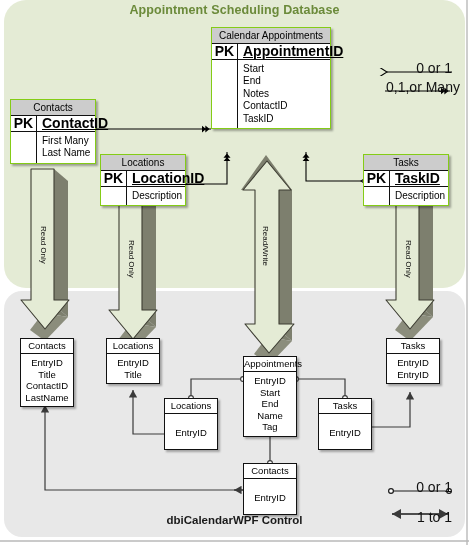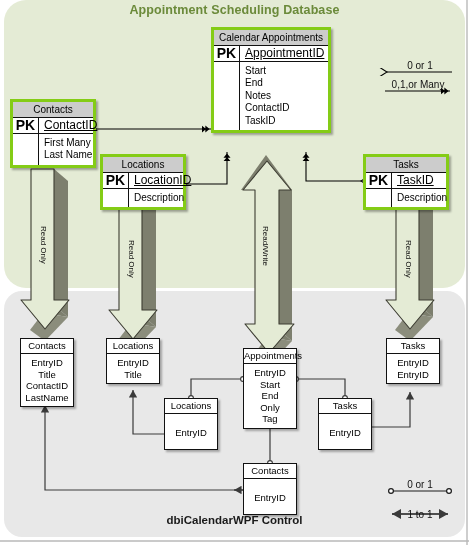--- a/index.html
+++ b/index.html
@@ -23,35 +23,35 @@
   #title-top{
     left:0;top:3px;width:469px;font-size:12.5px;color:#6b8a3a;
     letter-spacing:.1px;
   }
   #title-bottom{
     left:0;top:514px;width:469px;font-size:11.5px;color:#1a1a1a;
   }
 
   
   .ent{
-    position:absolute;background:#ffffff;border:3px solid #84cc16;
+    position:absolute;background:#ffffff;border:1px solid #84cc16;
     box-sizing:border-box;box-shadow:2px 2px 2px rgba(0,0,0,.32);
   }
   .ent .hdr{
     height:15px;line-height:15px;background:#cccccc;border-bottom:1px solid #111;
     text-align:center;font-size:10px;color:#000;white-space:nowrap;overflow:hidden;
   }
   .ent .rw{display:flex;border-bottom:1px solid #111;}
   .ent .rw:last-child{border-bottom:none;}
   .ent .pk{
     width:25px;min-width:25px;border-right:1px solid #111;
     font-size:14px;font-weight:bold;text-align:center;line-height:15px;height:15px;
   }
   .ent .key{
-    flex:1;font-size:12px;font-weight:normal;text-decoration:underline;
+    flex:1;font-size:14px;font-weight:bold;text-decoration:underline;
     line-height:15px;height:15px;padding-left:5px;white-space:nowrap;
   }
   .ent .blank{width:25px;min-width:25px;border-right:1px solid #111;}
   .ent .flds{
     flex:1;font-size:10px;line-height:12.4px;padding:3px 0 3px 5px;white-space:nowrap;
   }
   .ent .flds div{height:12.4px;}
 
   
   .sbox{
@@ -61,21 +61,21 @@
   .sbox .sh{
     height:14px;line-height:14px;text-align:center;font-size:9.5px;
     border-bottom:1px solid #111;background:#fff;white-space:nowrap;
   }
   .sbox .sb{
     text-align:center;font-size:9.5px;line-height:11.6px;padding:3px 1px;
   }
   .sbox .sb div{height:11.6px;white-space:nowrap;}
 
   
-  .leg-lbl{position:absolute;font-size:10px;color:#111;white-space:nowrap;text-align:center;}
+  .leg-lbl{position:absolute;font-size:14px;color:#111;white-space:nowrap;text-align:right;}
 
   
   .vlbl{
     position:absolute;font-size:8px;color:#111;white-space:nowrap;
     transform-origin:0 0;transform:rotate(90deg);z-index:3;
   }
 </style>
 </head>
 <body>
 
@@ -276,27 +276,27 @@
       </div>
     </div>
 
     <div class="sbox" style="left:164px;top:398px;width:54px;height:52px;">
       <div class="sh">Locations</div>
       <div class="sb" style="padding-top:13px;">
         <div>EntryID</div>
       </div>
     </div>
 
-    <div class="sbox" style="left:243px;top:348px;width:54px;">
+    <div class="sbox" style="left:243px;top:356px;width:54px;">
       <div class="sh">Appointments</div>
       <div class="sb">
         <div>EntryID</div>
         <div>Start</div>
         <div>End</div>
-        <div>Only</div>
+        <div>Name</div>
         <div>Tag</div>
       </div>
     </div>
 
     <div class="sbox" style="left:386px;top:338px;width:54px;">
       <div class="sh">Tasks</div>
       <div class="sb">
         <div>EntryID</div>
         <div>EntryID</div>
       </div>

